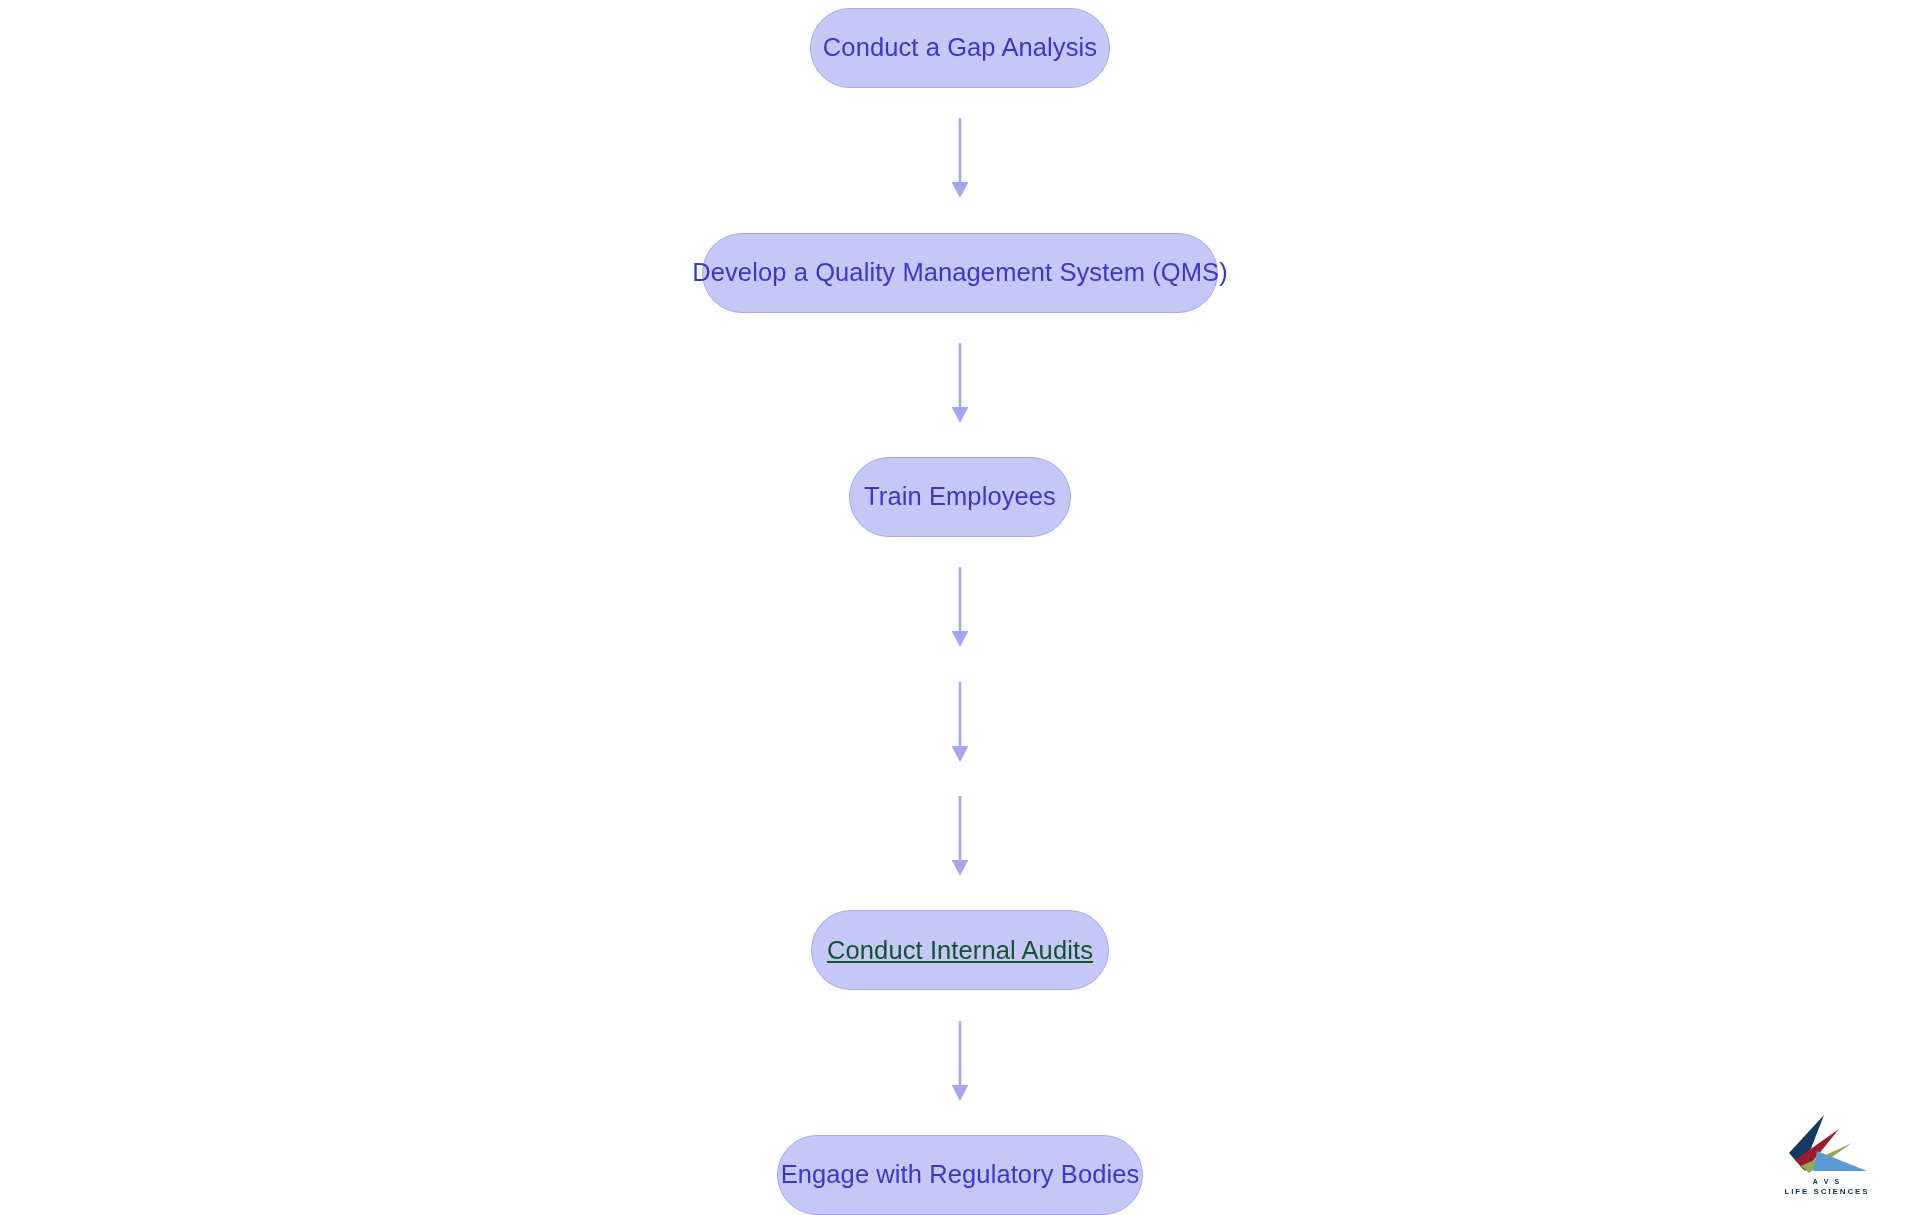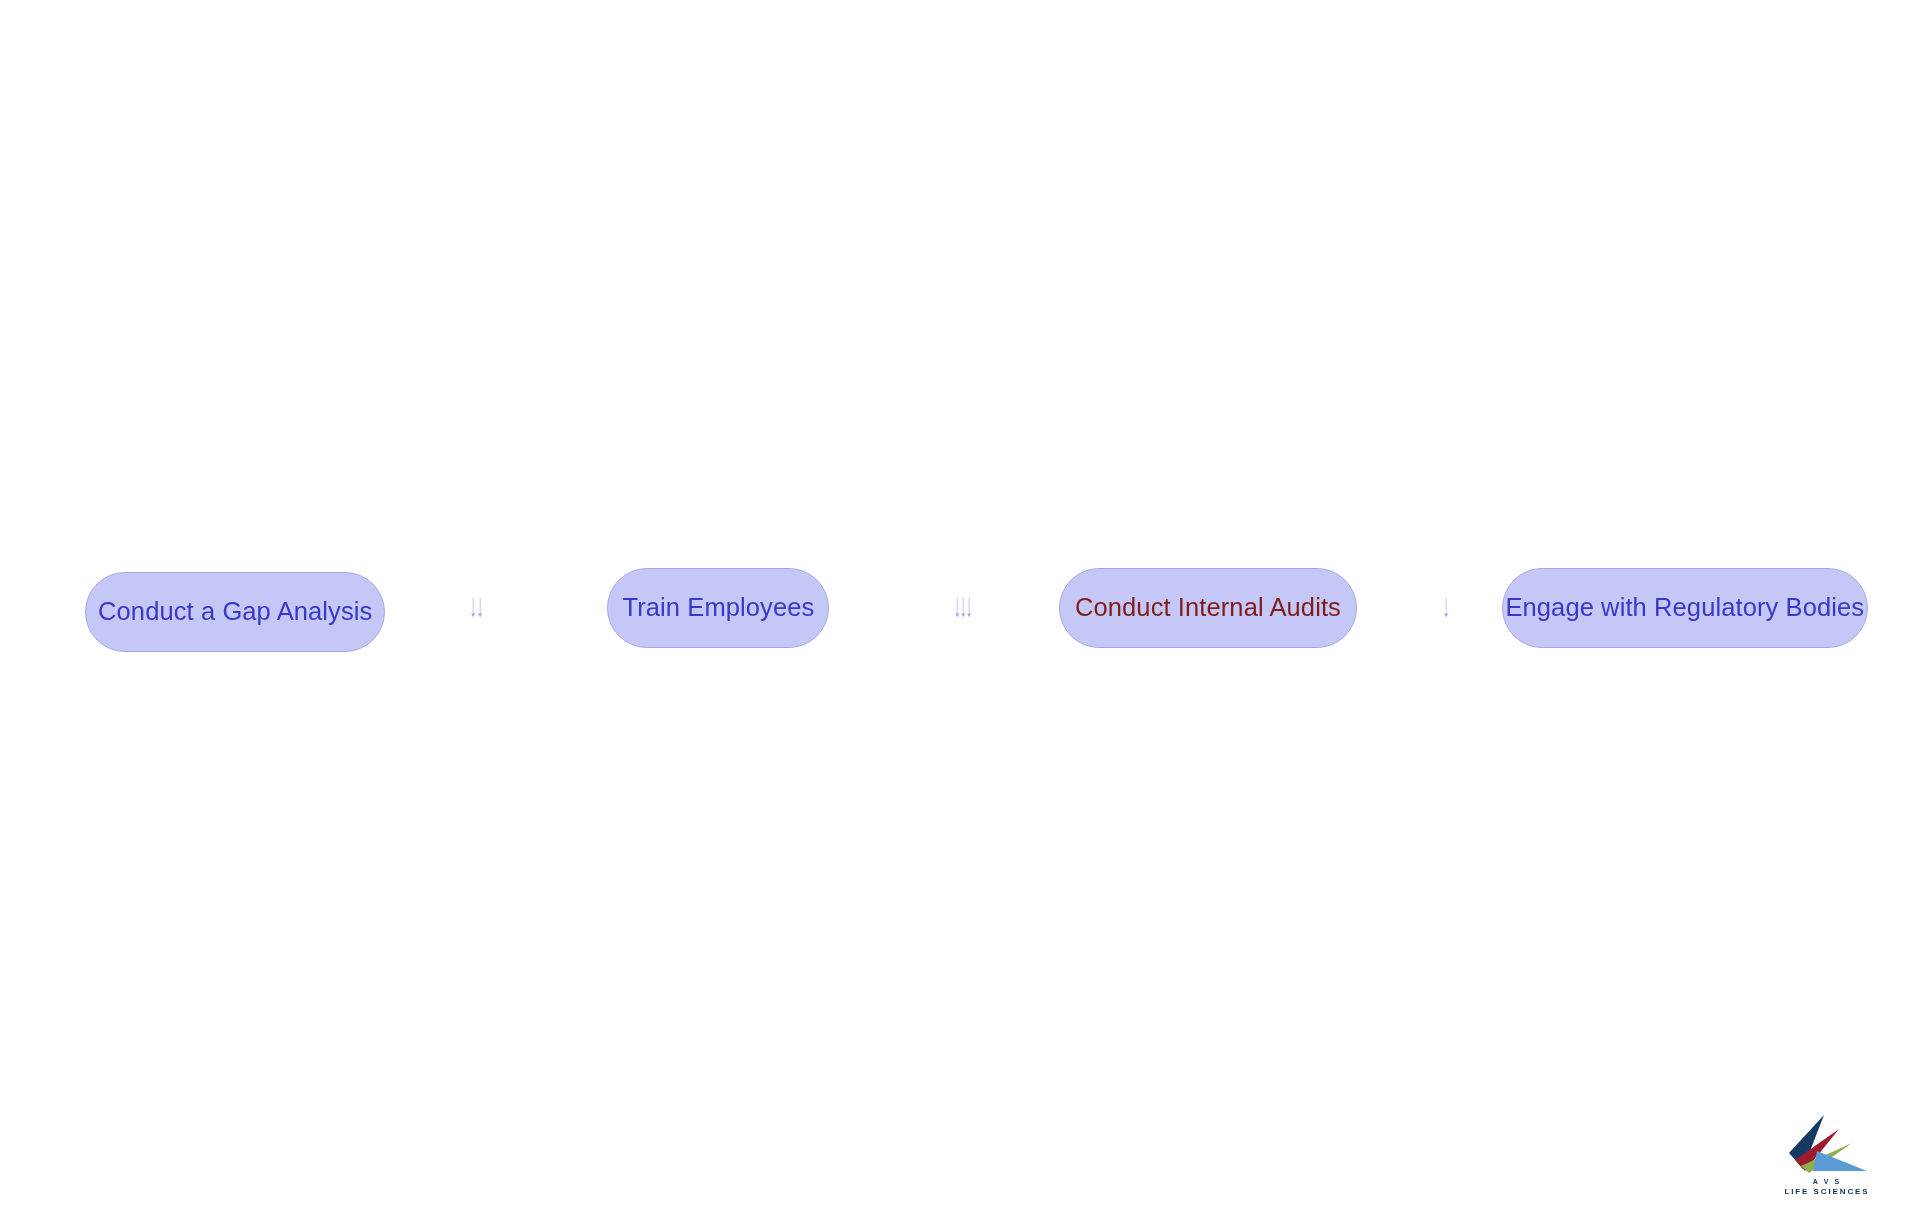--- a/index.html
+++ b/index.html
@@ -13,21 +13,21 @@
     background: #ffffff;
     font-family: "Liberation Sans", sans-serif;
     overflow: hidden;
     position: relative;
   }
 
   #flow-canvas {
     position: absolute;
     inset: 0;
     display: flex;
-    flex-direction: row;
+    flex-direction: column;
     align-items: center;
     justify-content: space-between;
   }
 
   
   .node-row {
     display: flex;
     justify-content: center;
     align-items: center;
     width: 100%;
@@ -104,20 +104,25 @@
     <div class="flow-node" style="width: 300px; background: rgb(197, 200, 247); border-color: rgb(163, 168, 238); color: rgb(56, 56, 201);">
       <span>Conduct a Gap Analysis</span>
     </div>
   </div>
 
   <svg class="connector" viewBox="0 0 26 84">
     <line x1="13" y1="0" x2="13" y2="66" stroke="#a3a8ee" stroke-width="2.6"></line>
     <polygon points="13,80 4.6,64 21.4,64" fill="#a3a8ee"></polygon>
   </svg>
 
+  <div class="node-row">
+    <div class="flow-node" style="width: 516px; background: rgb(197, 200, 247); border-color: rgb(163, 168, 238); color: rgb(56, 56, 201);">
+      <span>Develop a Quality Management System (QMS)</span>
+    </div>
+  </div>
 
   <svg class="connector" viewBox="0 0 26 84">
     <line x1="13" y1="0" x2="13" y2="66" stroke="#a3a8ee" stroke-width="2.6"></line>
     <polygon points="13,80 4.6,64 21.4,64" fill="#a3a8ee"></polygon>
   </svg>
 
   <div class="node-row">
     <div class="flow-node" style="width: 222px; background: rgb(197, 200, 247); border-color: rgb(163, 168, 238); color: rgb(56, 56, 201);">
       <span>Train Employees</span>
     </div>
@@ -134,21 +139,21 @@
     <polygon points="13,80 4.6,64 21.4,64" fill="#a3a8ee"></polygon>
   </svg>
 
 
   <svg class="connector" viewBox="0 0 26 84">
     <line x1="13" y1="0" x2="13" y2="66" stroke="#a3a8ee" stroke-width="2.6"></line>
     <polygon points="13,80 4.6,64 21.4,64" fill="#a3a8ee"></polygon>
   </svg>
 
   <div class="node-row">
-    <div class="flow-node" style="width: 298px; background: rgb(197, 200, 247); border-color: rgb(163, 168, 238); color: #7f1d1d;">
+    <div class="flow-node" style="width: 298px; background: rgb(197, 200, 247); border-color: rgb(163, 168, 238); color: #14532d; text-decoration: underline;">
       <span>Conduct Internal Audits</span>
     </div>
   </div>
 
   <svg class="connector" viewBox="0 0 26 84">
     <line x1="13" y1="0" x2="13" y2="66" stroke="#a3a8ee" stroke-width="2.6"></line>
     <polygon points="13,80 4.6,64 21.4,64" fill="#a3a8ee"></polygon>
   </svg>
 
   <div class="node-row">

